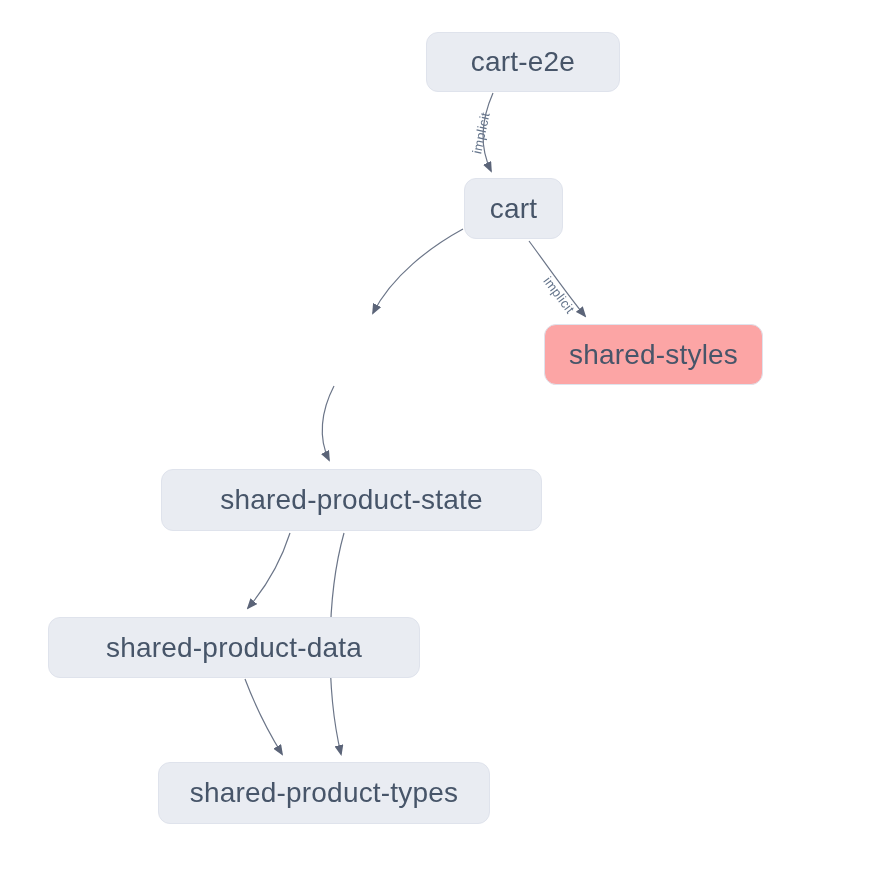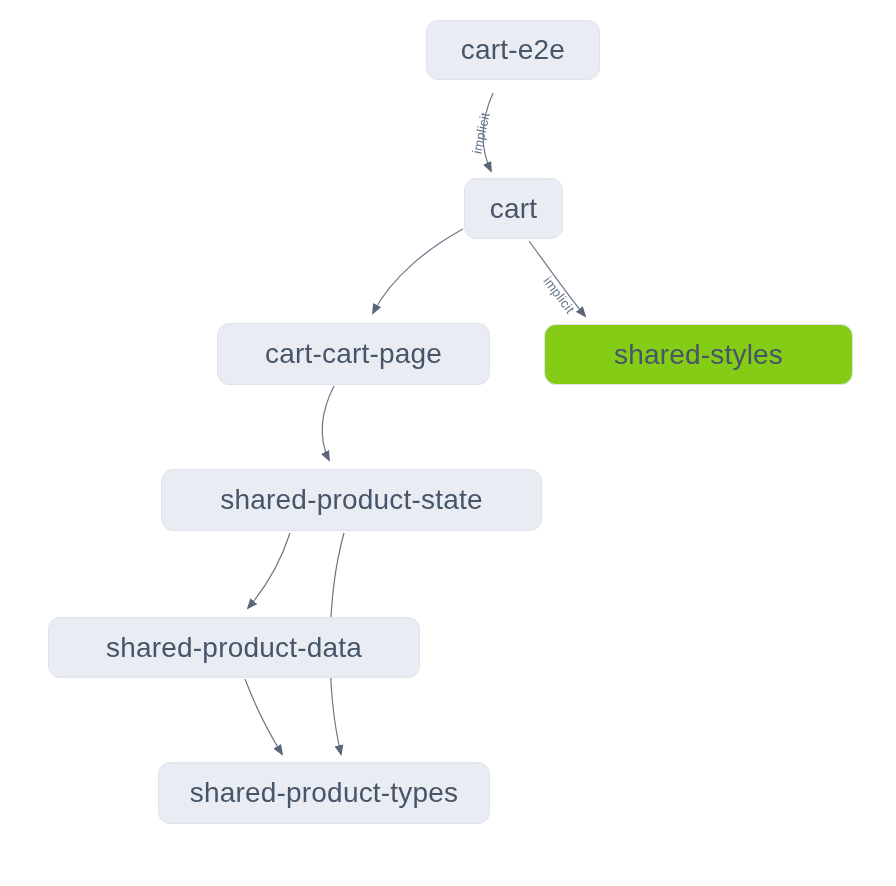--- a/index.html
+++ b/index.html
@@ -84,30 +84,27 @@
         </g>
         <g>
           <path class="edge" d="M 344 533 C 326 597, 326 691, 341 754" stroke="#6b7588" marker-end="url(#arrowhead)"></path>
         </g>
         <g>
           <path class="edge" d="M 245 679 C 256 708, 269 733, 282 754" stroke="#6b7588" marker-end="url(#arrowhead)"></path>
         </g>
       </g>
   </svg>
   <div id="node-layer">
-      <div class="node" style="left: 426px; top: 20px; width: 174px; height: 60px; background: rgb(233, 236, 242); border: 1px solid rgb(223, 227, 236); color: rgb(71, 85, 105);">
+      <div class="node" style="left: 426px; top: 32px; width: 194px; height: 60px; background: rgb(233, 236, 242); border: 1px solid rgb(223, 227, 236); color: rgb(71, 85, 105);">
         <span>cart-e2e</span>
       </div>
       <div class="node" style="left: 464px; top: 178px; width: 99px; height: 61px; background: rgb(233, 236, 242); border: 1px solid rgb(223, 227, 236); color: rgb(71, 85, 105); align-items: center;">
         <span>cart</span>
       </div>
-      <div class="node" style="left: 217px; top: 323px; width: 273px; height: 62px; background: rgb(233, 236, 242); border: 1px solid rgb(223, 227, 236); color: rgb(71, 85, 105);">
-        <span>cart-cart-page</span>
-      </div>
-      <div class="node" style="left: 544px; top: 324px; width: 309px; height: 61px; background: #84cc16; border: 1px solid rgb(223, 227, 236); color: rgb(71, 85, 105);">
+      <div class="node" style="left: 544px; top: 324px; width: 219px; height: 61px; background: #fca5a5; border: 1px solid rgb(223, 227, 236); color: rgb(71, 85, 105);">
         <span>shared-styles</span>
       </div>
       <div class="node" style="left: 48px; top: 617px; width: 372px; height: 61px; background: rgb(233, 236, 242); border: 1px solid rgb(223, 227, 236); color: rgb(71, 85, 105);">
         <span>shared-product-data</span>
       </div>
       <div class="node" style="left: 161px; top: 469px; width: 381px; height: 62px; background: rgb(233, 236, 242); border: 1px solid rgb(223, 227, 236); color: rgb(71, 85, 105);">
         <span>shared-product-state</span>
       </div>
       <div class="node" style="left: 158px; top: 762px; width: 332px; height: 62px; background: rgb(233, 236, 242); border: 1px solid rgb(223, 227, 236); color: rgb(71, 85, 105);">
         <span>shared-product-types</span>

